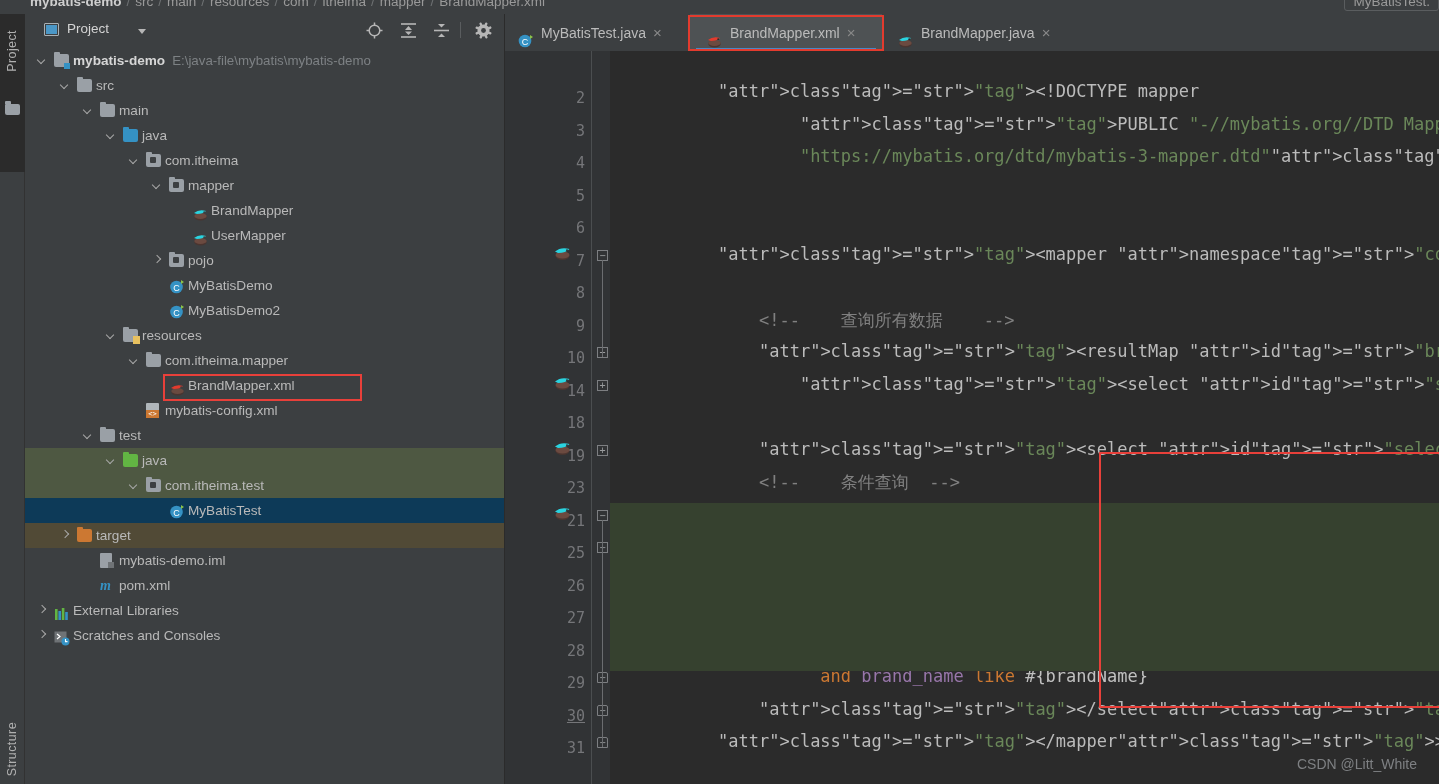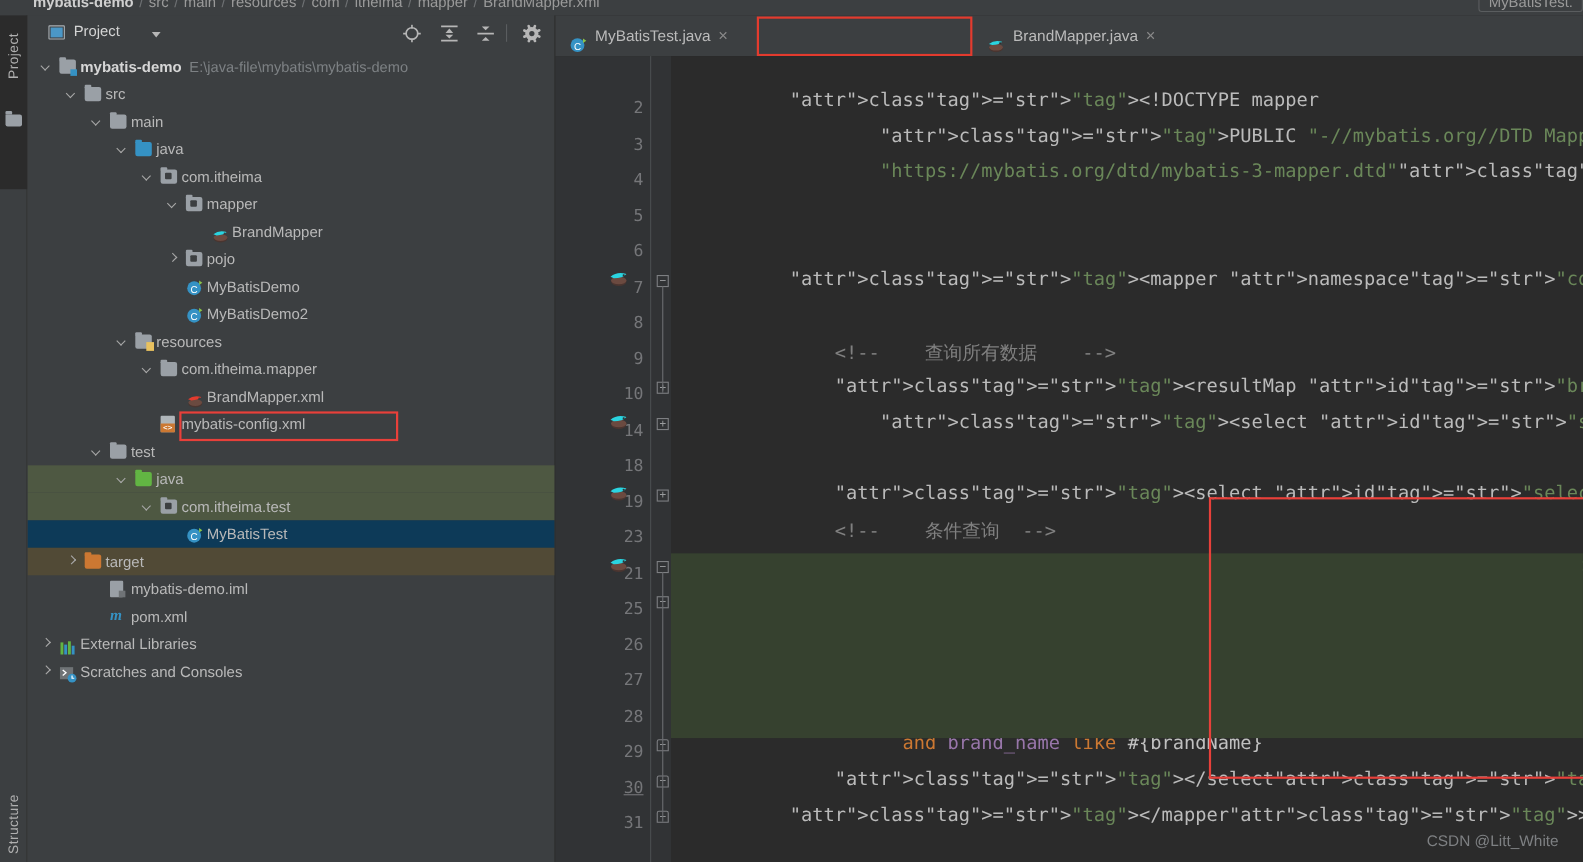--- a/index.html
+++ b/index.html
@@ -216,20 +216,26 @@
       <div class="row"><span class="chev" style="left: 58px;"></span><span class="ico folder" style="left: 75px;"></span><span class="label" style="margin-left: 94px;">main</span></div>
       <div class="row"><span class="chev" style="left: 81px;"></span><span class="ico folder blue" style="left: 98px;"></span><span class="label" style="margin-left: 117px;">java</span></div>
       <div class="row"><span class="chev" style="left: 104px;"></span><span class="ico folder pkg" style="left: 121px;"></span><span class="label" style="margin-left: 140px;">com.itheima</span></div>
       <div class="row"><span class="chev" style="left: 127px;"></span><span class="ico folder pkg" style="left: 144px;"></span><span class="label" style="margin-left: 163px;">mapper</span></div>
       <div class="row"><span class="ico mybatis" style="left: 167px;"><svg viewBox="0 0 17 14" width="17" height="14">
             <ellipse cx="8.5" cy="10" rx="6.2" ry="3.4" fill="#4a3530"></ellipse>
             <ellipse cx="8.5" cy="9" rx="6.2" ry="3" fill="#6b4a40"></ellipse>
             <path d="M2 6 Q7 2 14 4 Q11 7 5 7 Z" fill="#2ad4e0"></path>
             <circle cx="12.2" cy="5.2" r="0.9" fill="#3c3f41"></circle>
           </svg></span><span class="label" style="margin-left: 186px;">BrandMapper</span></div>
+      <div class="row"><span class="ico mybatis" style="left: 167px;"><svg viewBox="0 0 17 14" width="17" height="14">
+            <ellipse cx="8.5" cy="10" rx="6.2" ry="3.4" fill="#4a3530"></ellipse>
+            <ellipse cx="8.5" cy="9" rx="6.2" ry="3" fill="#6b4a40"></ellipse>
+            <path d="M2 6 Q7 2 14 4 Q11 7 5 7 Z" fill="#2ad4e0"></path>
+            <circle cx="12.2" cy="5.2" r="0.9" fill="#3c3f41"></circle>
+          </svg></span><span class="label" style="margin-left: 186px;">UserMapper</span></div>
       <div class="row"><span class="chev right" style="left: 127px;"></span><span class="ico folder pkg" style="left: 144px;"></span><span class="label" style="margin-left: 163px;">pojo</span></div>
       <div class="row"><span class="ico" style="left: 144px; top: 5px;"><svg viewBox="0 0 16 16" width="16" height="16">
             <circle cx="7.5" cy="8" r="6.3" fill="#3592c4"></circle>
             <text x="7.5" y="12" font-size="9" fill="#fff" text-anchor="middle" font-family="Liberation Sans">C</text>
             <path d="M12 1 L15 3 L12 5 Z" fill="#8bc34a"></path>
           </svg></span><span class="label" style="margin-left: 163px;">MyBatisDemo</span></div>
       <div class="row"><span class="ico" style="left: 144px; top: 5px;"><svg viewBox="0 0 16 16" width="16" height="16">
             <circle cx="7.5" cy="8" r="6.3" fill="#3592c4"></circle>
             <text x="7.5" y="12" font-size="9" fill="#fff" text-anchor="middle" font-family="Liberation Sans">C</text>
             <path d="M12 1 L15 3 L12 5 Z" fill="#8bc34a"></path>
@@ -278,20 +284,32 @@
       <span class="tico">
         <svg viewBox="0 0 17 14" width="17" height="14">
             <circle cx="8" cy="7" r="6.3" fill="#3592c4"></circle>
             <text x="8" y="11" font-size="9" fill="#ffffff" text-anchor="middle" font-family="Liberation Sans">C</text>
             <path d="M13 1 L16 3 L13 5 Z" fill="#8bc34a"></path>
           </svg>
       </span>
       <span class="tlabel">MyBatisTest.java</span><span class="tclose">×</span>
     </div>
 
+    <div class="tab" id="tab-1">
+      <span class="tico" style="left:16px;">
+        <svg viewBox="0 0 17 14" width="17" height="14">
+            <ellipse cx="8.5" cy="10" rx="6.2" ry="3.4" fill="#4a3530"></ellipse>
+            <ellipse cx="8.5" cy="9" rx="6.2" ry="3" fill="#6b4a40"></ellipse>
+            <path d="M2 6 Q7 2 14 4 Q11 7 5 7 Z" fill="#e33b2e"></path>
+            <circle cx="12.2" cy="5.2" r="0.9" fill="#2b2b2b"></circle>
+          </svg>
+      </span>
+      <span class="tlabel" style="padding-left:40px;">BrandMapper.xml</span><span class="tclose">×</span>
+      <div class="underline"></div>
+    </div>
     <div id="tab-1-redbox"></div>
 
     <div class="tab" id="tab-2">
       <span class="tico">
         <svg viewBox="0 0 17 14" width="17" height="14">
             <ellipse cx="8.5" cy="10" rx="6.2" ry="3.4" fill="#4a3530"></ellipse>
             <ellipse cx="8.5" cy="9" rx="6.2" ry="3" fill="#6b4a40"></ellipse>
             <path d="M2 6 Q7 2 14 4 Q11 7 5 7 Z" fill="#2ad4e0"></path>
             <circle cx="12.2" cy="5.2" r="0.9" fill="#2b2b2b"></circle>
           </svg>

